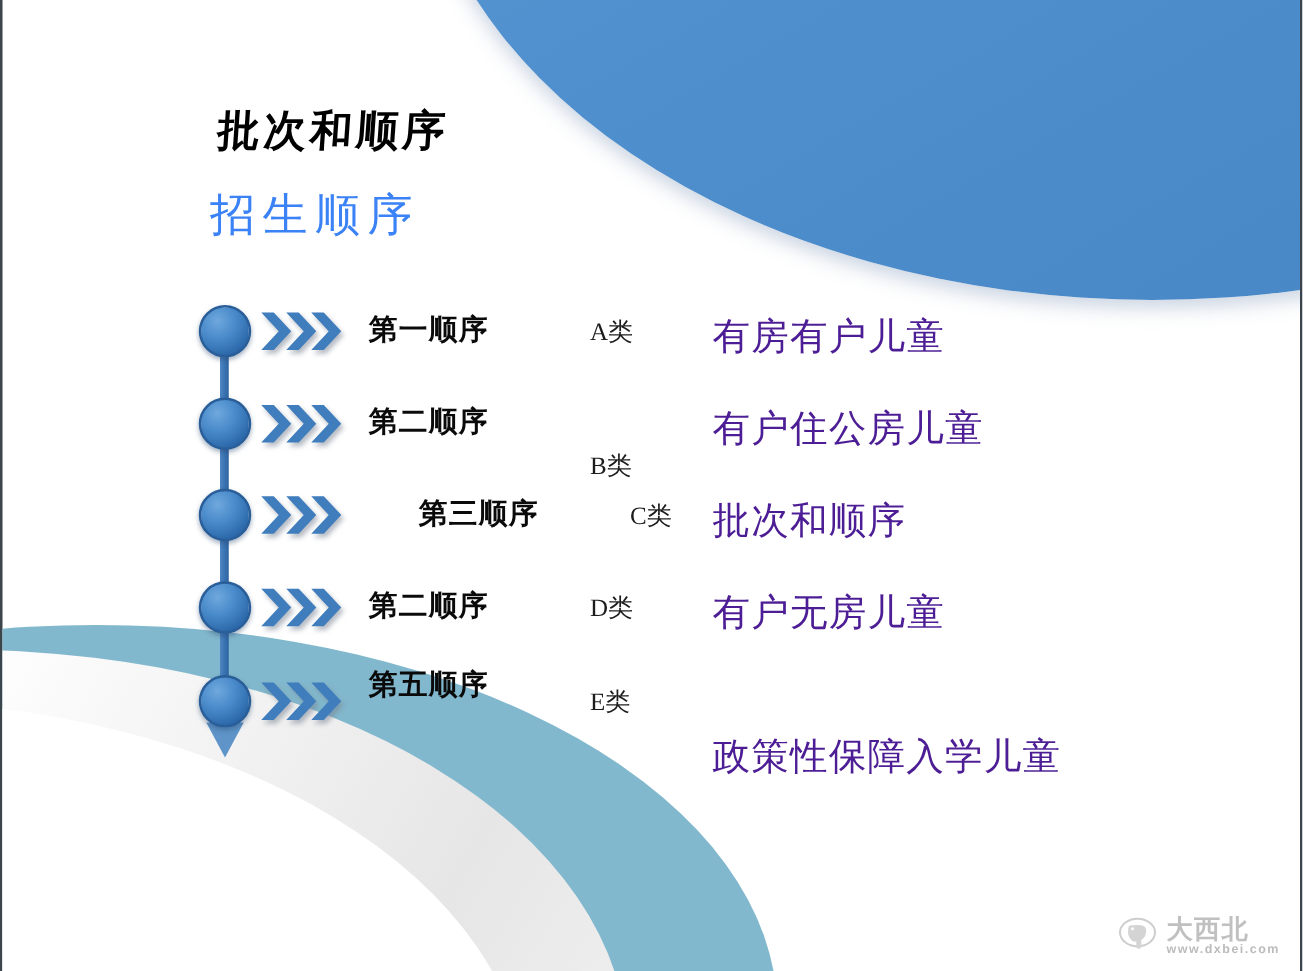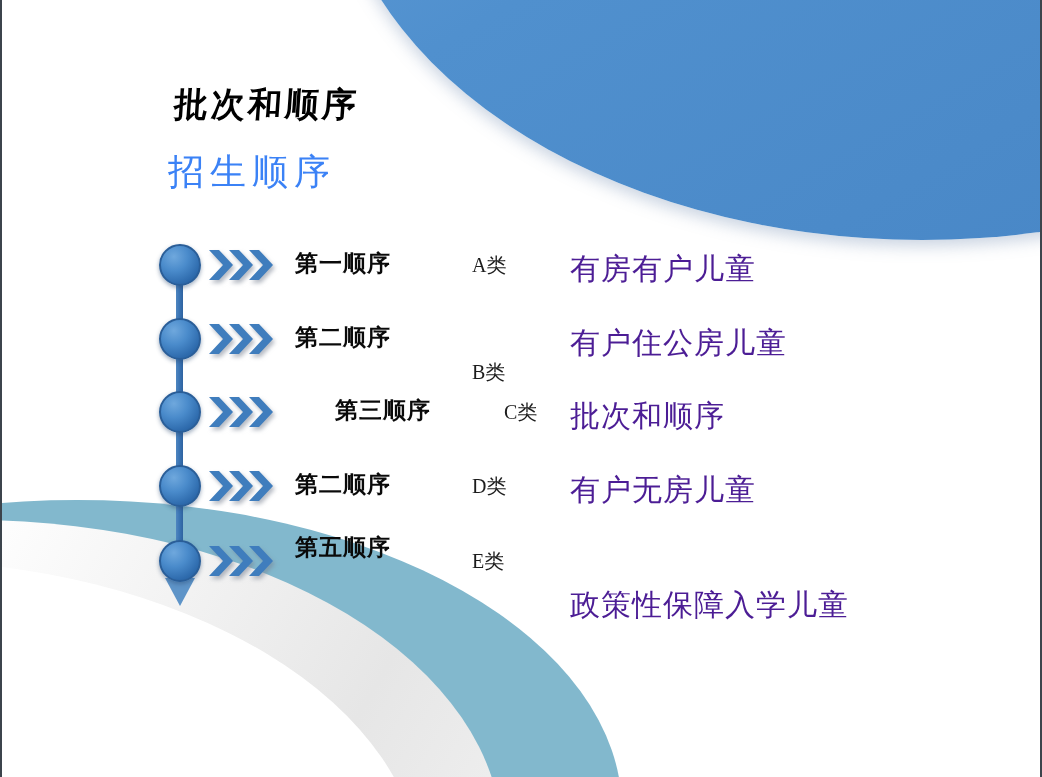--- a/index.html
+++ b/index.html
@@ -290,14 +290,25 @@
         <path d="M22 2 L36 17 L22 32 L32 32 L46 17 L32 2 Z" fill="#3f7dbd"></path>
         <path d="M42 2 L56 17 L42 32 L52 32 L66 17 L52 2 Z" fill="#3f7dbd"></path>
       </svg>
       <div class="lbl-order" style="top:0;">第五顺序</div>
       <div class="lbl-cat" style="top:16px;">E类</div>
       <div class="lbl-desc" style="top:13px;margin-top:40px;">政策性保障入学儿童</div>
     </div>
 
   </div>
 
+  <div class="watermark">
+    <svg class="wm-logo" viewBox="0 0 34 34">
+      <ellipse cx="17" cy="15" rx="14" ry="11" fill="none" stroke="#8a8a8a" stroke-width="1.6"></ellipse>
+      <path d="M10 10 q-2 7 2 11 q2 2 4 1 l0 4 q0 2 2 2 q2 0 2-2 l0-5 q4-2 4-8 q0-4-7-4 q-6 0-7 1 Z" fill="#9a9a9a"></path>
+      <circle cx="13" cy="12" r="1.2" fill="#ffffff"></circle>
+    </svg>
+    <div class="wm-text">
+      <span class="wm-cn">大西北</span>
+      <span class="wm-url">www.dxbei.com</span>
+    </div>
+  </div>
 
 </div>
 
 </body></html>

